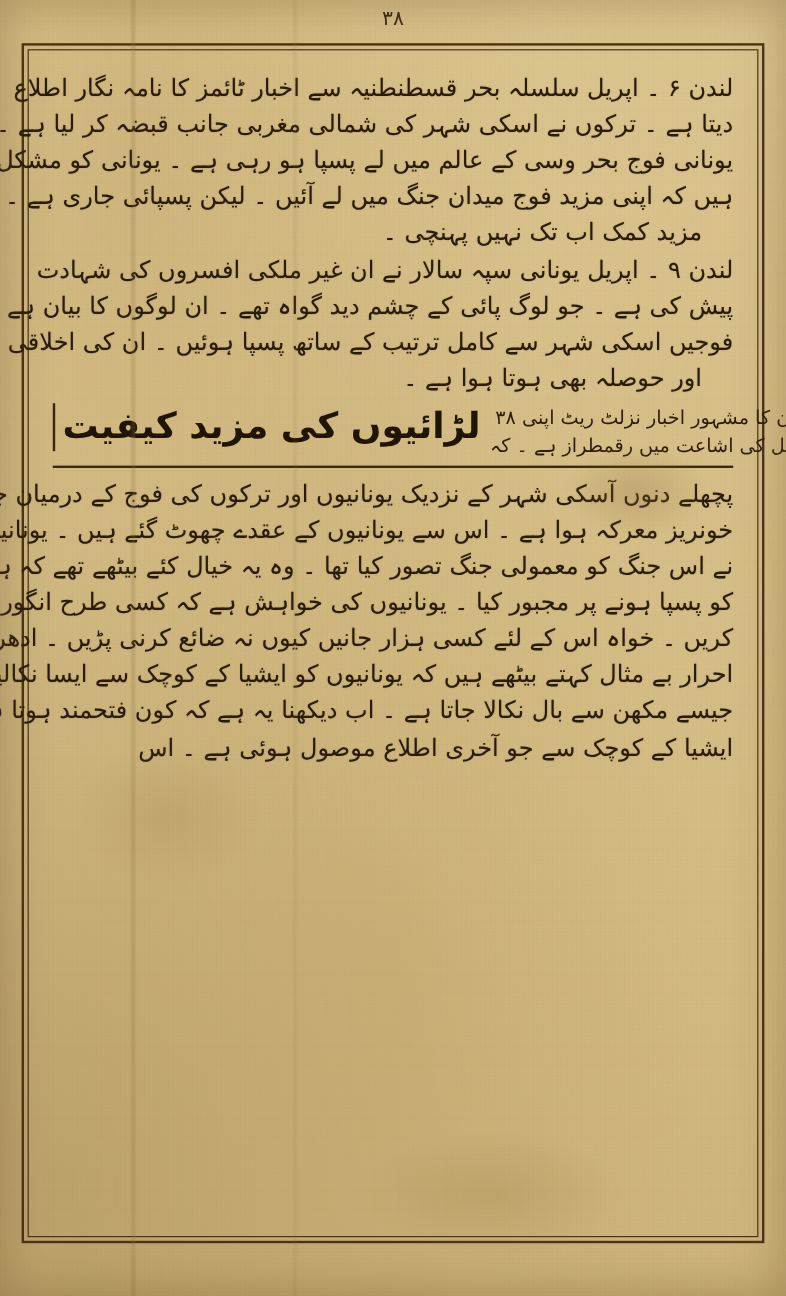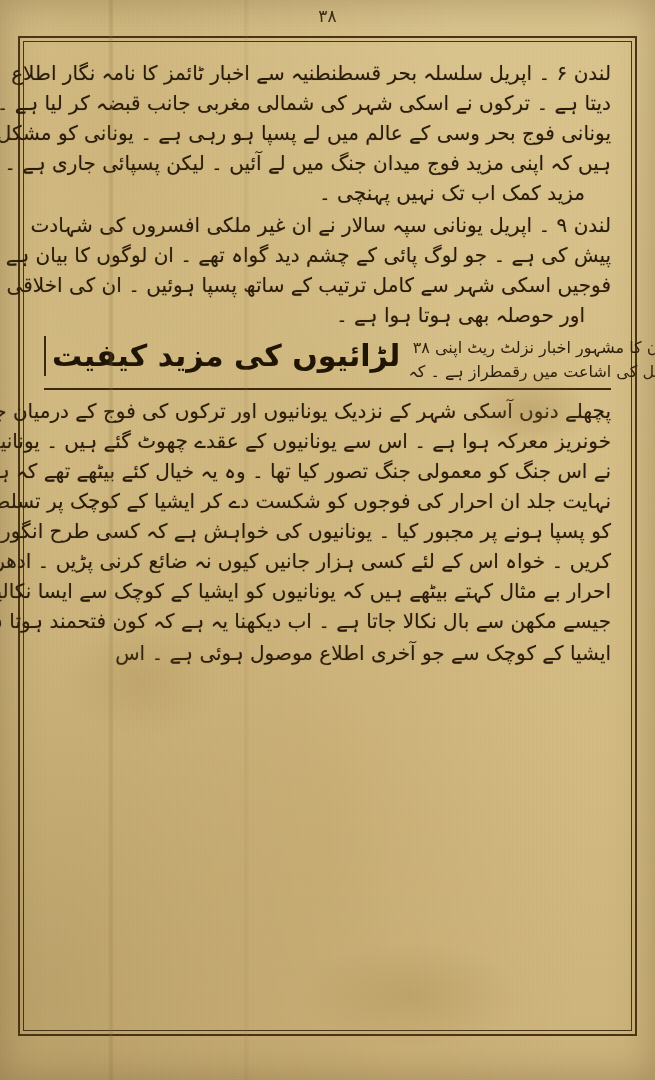--- a/index.html
+++ b/index.html
@@ -184,21 +184,20 @@
         <span class="hs">لندن کا مشہور اخبار نزلٹ ریٹ اپنی ۳۸</span>
         <span class="hs">اپریل کی اشاعت میں رقمطراز ہے ۔ کہ</span>
       </div>
     </div>
     <div class="hrule"></div>
 
     <div class="para">
       <span class="ln">پچھلے دنوں آسکی شہر کے نزدیک یونانیوں اور ترکوں کی فوج کے درمیان جو</span>
       <span class="ln">خونریز معرکہ ہوا ہے ۔ اس سے یونانیوں کے عقدے چھوٹ گئے ہیں ۔ یونانیوں</span>
       <span class="ln">نے اس جنگ کو معمولی جنگ تصور کیا تھا ۔ وہ یہ خیال کئے بیٹھے تھے کہ ہم</span>
-      <span class="ln">نہایت جلد ان احرار کی فوجوں کو شکست دے کر ایشیا کے کوچک پر تسلط</span>
       <span class="ln">کو پسپا ہونے پر مجبور کیا ۔ یونانیوں کی خواہش ہے کہ کسی طرح انگورہ کو سخر</span>
       <span class="ln">کریں ۔ خواہ اس کے لئے کسی ہزار جانیں کیوں نہ ضائع کرنی پڑیں ۔ ادھر ترکان</span>
       <span class="ln">احرار بے مثال کہتے بیٹھے ہیں کہ یونانیوں کو ایشیا کے کوچک سے ایسا نکالیں</span>
       <span class="ln">جیسے مکھن سے بال نکالا جاتا ہے ۔ اب دیکھنا یہ ہے کہ کون فتحمند ہوتا ہے ۔</span>
     </div>
 
     <div class="para">
       <span class="ln">ایشیا کے کوچک سے جو آخری اطلاع موصول ہوئی ہے ۔ اس</span>
     </div>
 

